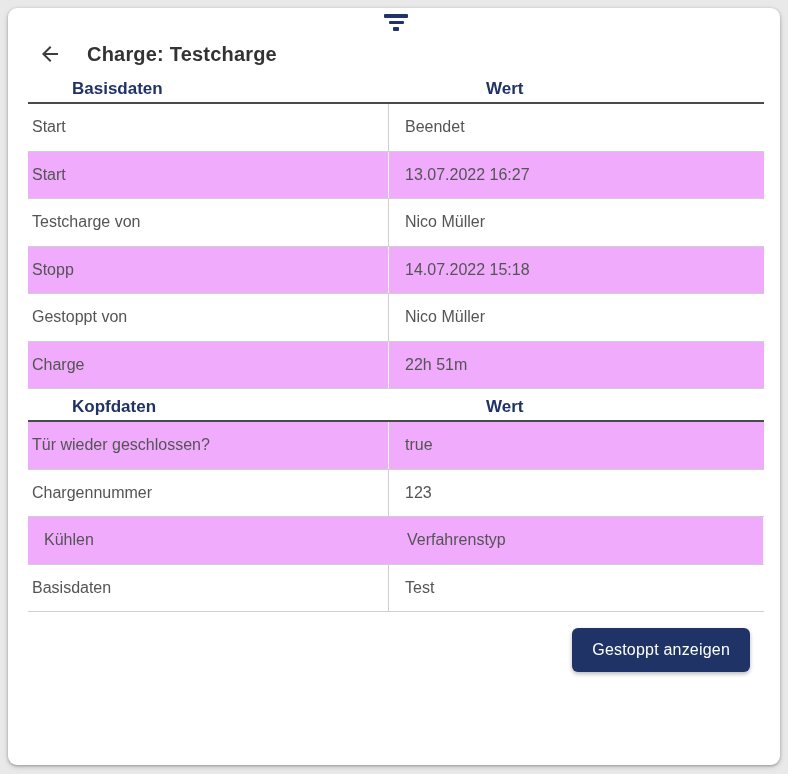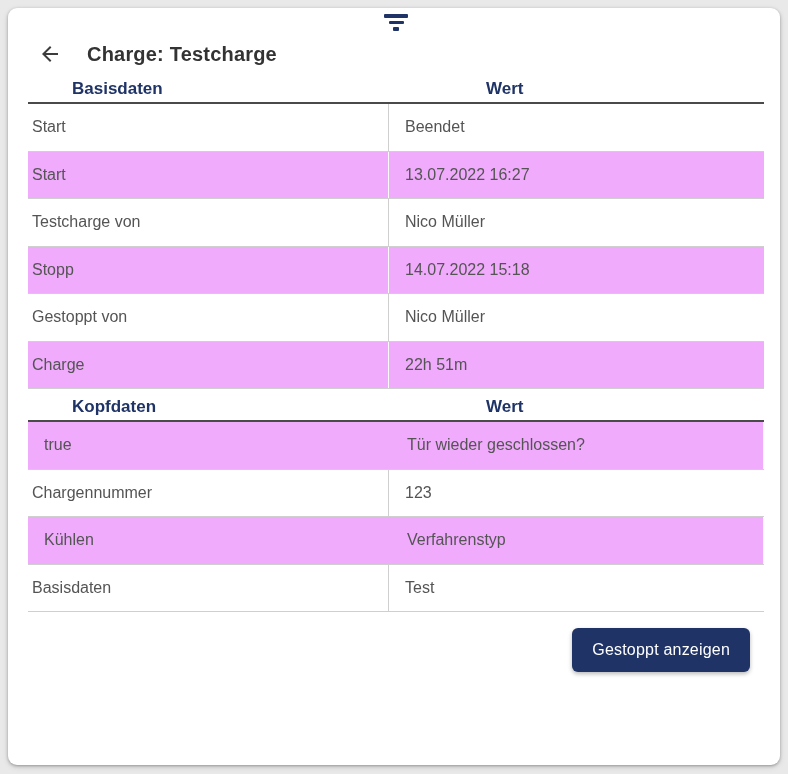--- a/index.html
+++ b/index.html
@@ -158,22 +158,22 @@
         </div>
   </div>
 
   <div class="t-section">
     <div class="t-header">
       <div class="hl">Kopfdaten</div>
       <div class="hv">Wert</div>
     </div>
     <div class="t-body">
           <div class="t-row row-shaded">
+            <div class="cell cell-label">Tür wieder geschlossen?</div>
             <div class="cell cell-value">true</div>
-            <div class="cell cell-label">Tür wieder geschlossen?</div>
           </div>
           <div class="t-row">
             <div class="cell cell-label">Chargennummer</div>
             <div class="cell cell-value">123</div>
           </div>
           <div class="t-row row-shaded">
             <div class="cell cell-value">Kühlen</div>
             <div class="cell cell-label">Verfahrenstyp</div>
           </div>
           <div class="t-row">

